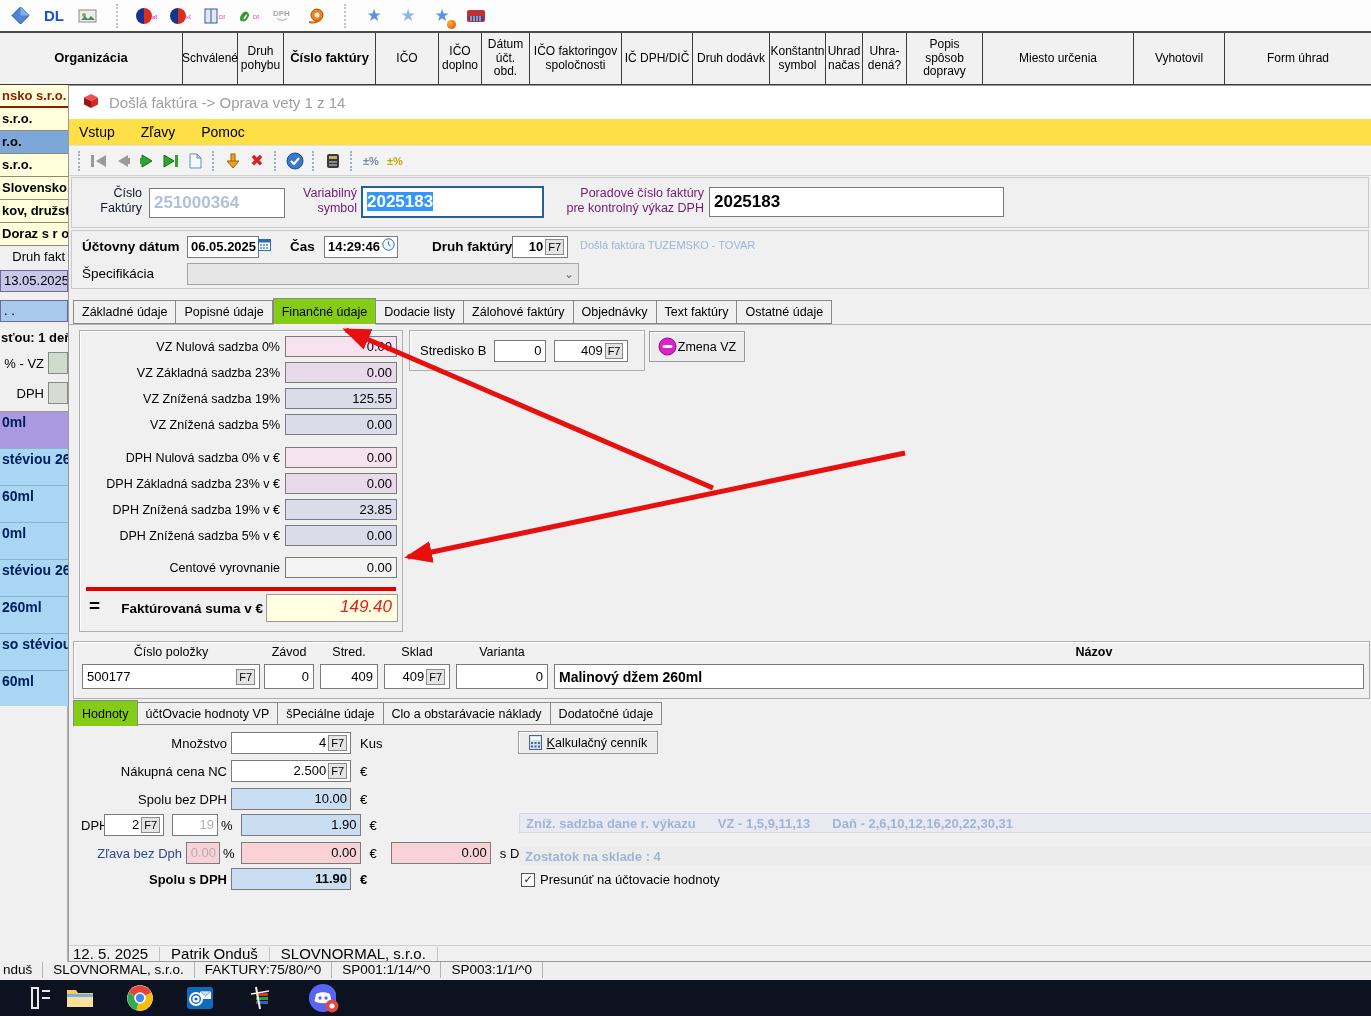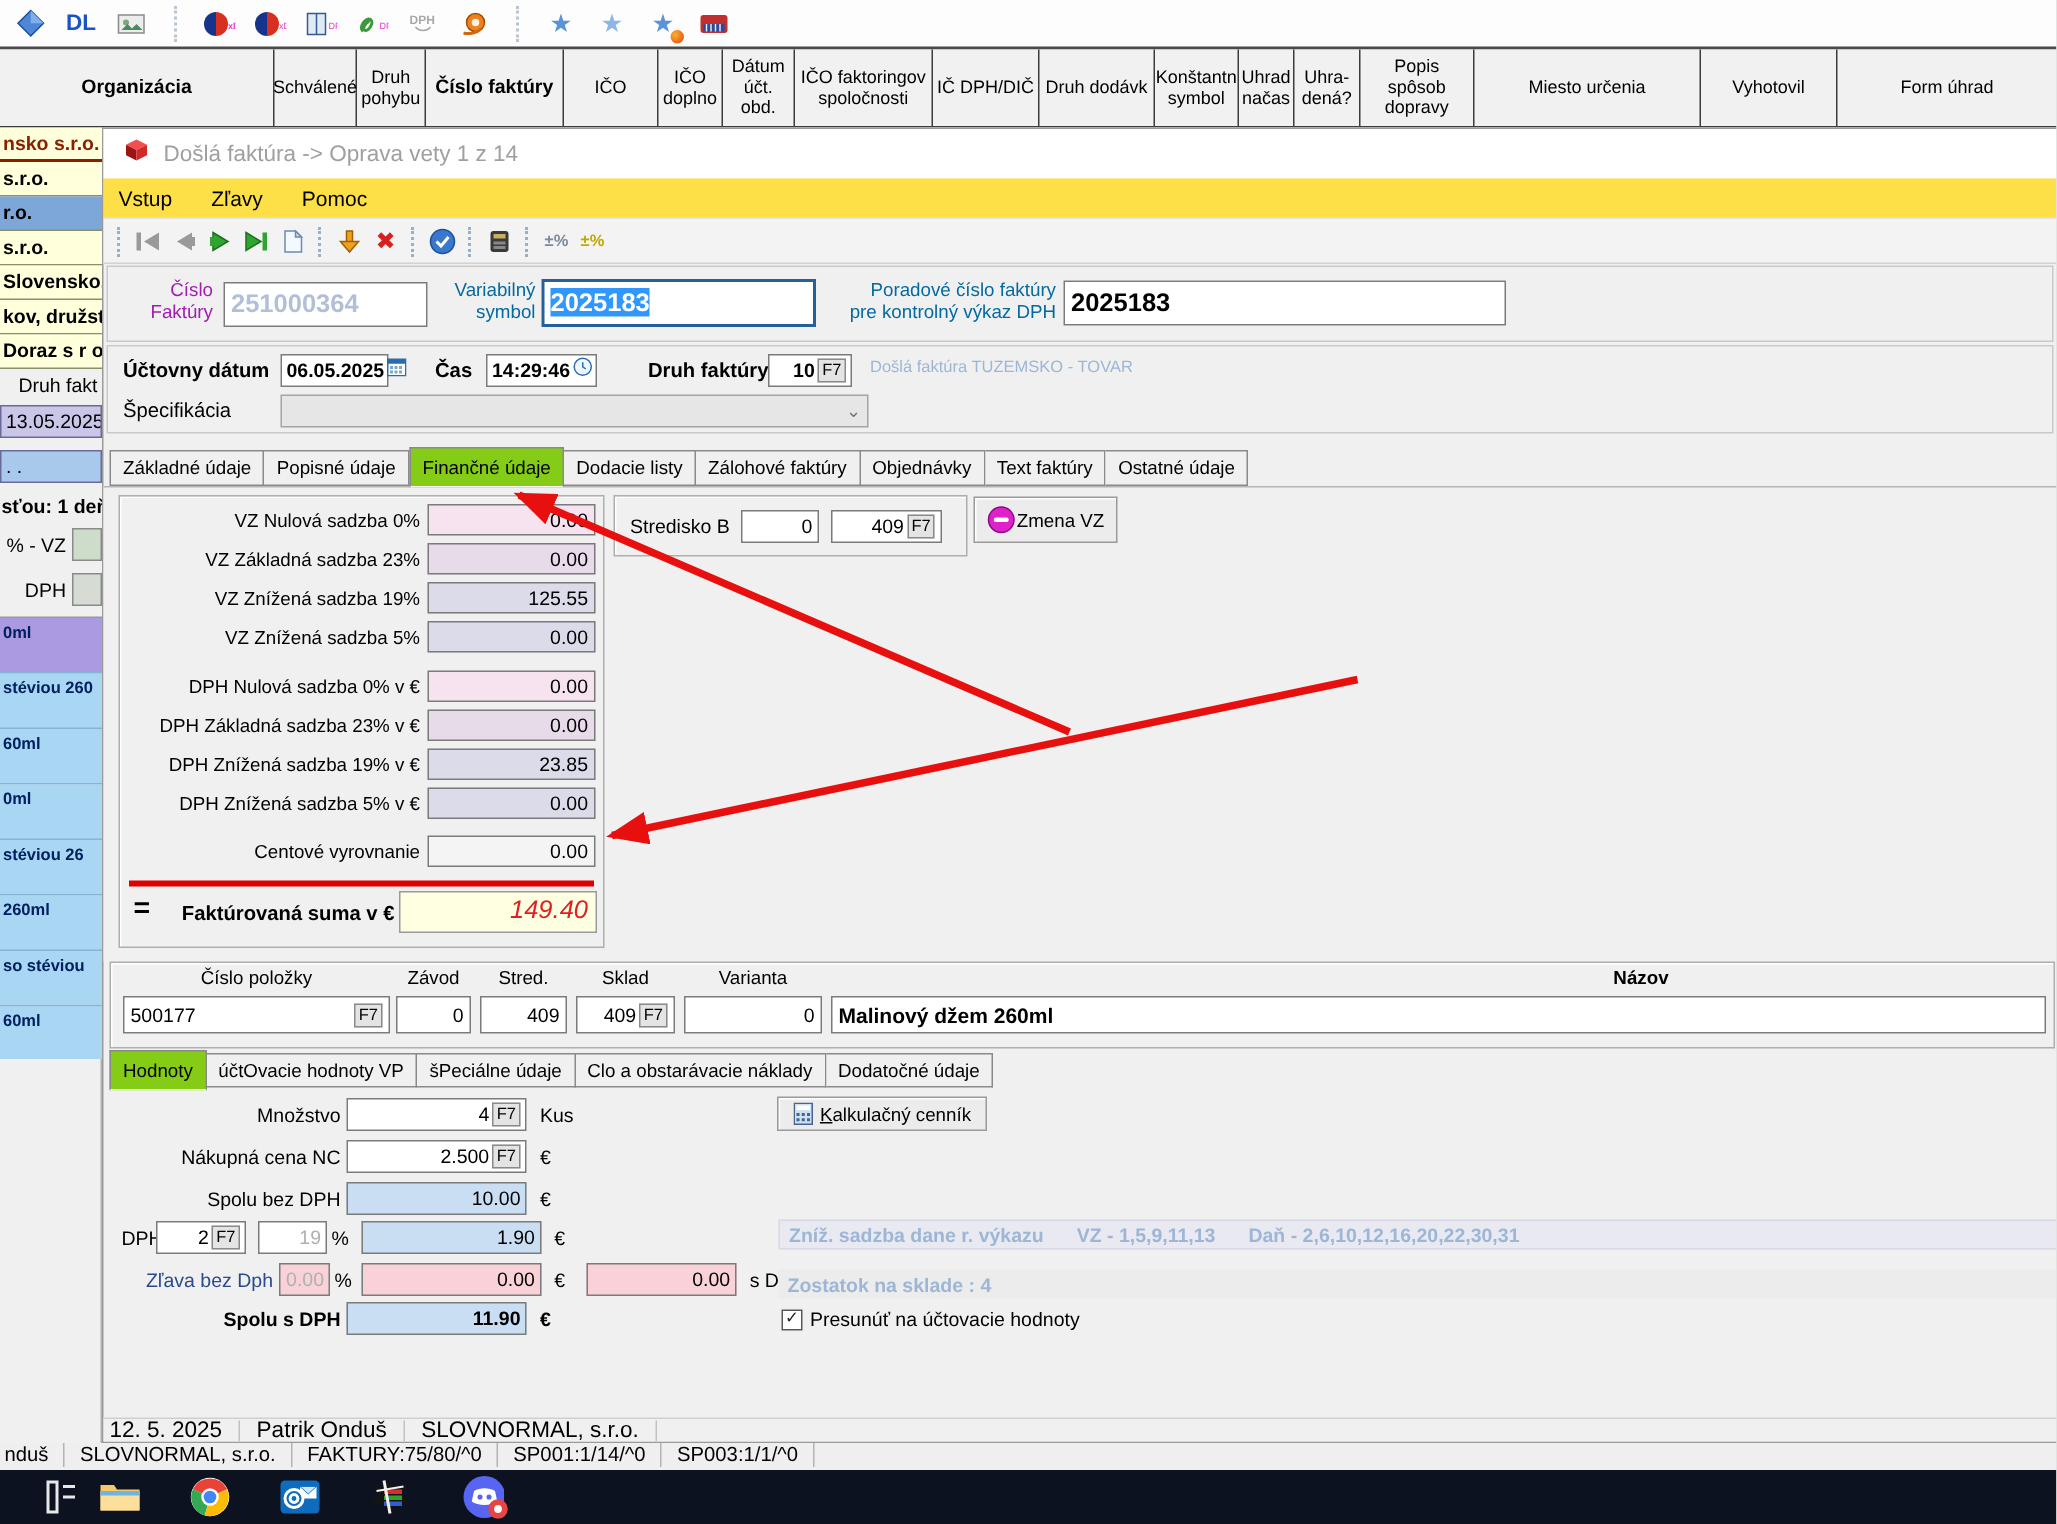--- a/index.html
+++ b/index.html
@@ -37,21 +37,21 @@
   .org-row.sel{background:#7da7d8;}
   .left-panel{position:absolute;top:246px;left:0;width:68px;height:166px;background:#f0f0f0;
     border-bottom:1px solid #9a9a9a;font-size:13px;}
   .lp-label{position:absolute;right:3px;white-space:nowrap;}
   .lp-field{position:absolute;left:0;width:68px;height:22px;border:1px solid #6a6a9a;
     font-size:13px;line-height:20px;padding-left:3px;white-space:nowrap;overflow:hidden;}
   .lp-bold{position:absolute;left:1px;font-weight:bold;font-size:13px;white-space:nowrap;overflow:hidden;width:67px;}
   .lp-box{position:absolute;right:0;width:20px;height:22px;border:1px solid #8a8a8a;}
   .prod-rows{position:absolute;top:412px;left:0;width:68px;}
   .prod-row{height:37px;background:#a9d6f2;border-bottom:1px solid #87b4d6;font-weight:bold;
-    font-size:11px;line-height:20px;color:#002060;padding-left:2px;white-space:nowrap;overflow:hidden;}
+    font-size:14px;line-height:20px;color:#002060;padding-left:2px;white-space:nowrap;overflow:hidden;}
   .prod-row.sel{background:#ab99e2;}
   .left-bottom{position:absolute;top:706px;left:0;width:68px;height:256px;background:#f0f0f0;
     border-right:1px solid #b0b0b0;}
 
   
   .behind-status{position:absolute;top:962px;left:0;width:1371px;height:18px;background:#efefef;
     display:flex;align-items:flex-start;font-size:13.5px;}
   .bs-cell{padding:0 10px;border-right:1px solid #b4b4b4;height:16px;line-height:16px;white-space:nowrap;}
   .bs-cell:first-child{padding-left:3px;}
   .taskbar{position:absolute;top:980px;left:0;width:1371px;height:36px;background:#0d1220;
@@ -67,22 +67,22 @@
     font-size:14px;border-bottom:1px solid #e2e2e2;}
   .menu-item{cursor:default;}
   .dlg-toolbar{height:30px;background:#f3f3f3;border-bottom:1px solid #d2d2d2;display:flex;
     align-items:center;padding-left:4px;}
   .grip{width:4px;height:20px;border-left:2px dotted #9ab0c8;margin:0 5px;}
   .ti{width:24px;height:22px;display:flex;align-items:center;justify-content:center;}
   .pct-ic{font-size:11px;font-weight:bold;}
   .pct1{color:#7a8aa0;} .pct2{color:#c0a800;}
 
   .head-panel{position:relative;height:51px;margin:1px 2px 0 2px;border:1px solid #c9c9c9;background:#f0f0f0;}
-  .two-line{position:absolute;text-align:right;font-size:12.5px;line-height:1.2;color:#0369a1;}
-  .grey-lab{color:#a21caf;}
+  .two-line{position:absolute;text-align:right;font-size:12.5px;line-height:1.2;color:#701a75;}
+  .grey-lab{color:#0f172a;}
   .fld{position:absolute;background:#fff;border:1px solid #7b7b7b;}
   .big-val{font-weight:bold;font-size:17px;line-height:28px;padding:0 4px;}
   .ghost-val{color:#b2bfd8;}
   .sel-field{border:2px solid #26609c;}
   .sel-text{background:#3297fd;color:#fff;}
 
   .date-panel{position:relative;height:59px;margin:2px;border:1px solid #c9c9c9;background:#f0f0f0;}
   .bold13{font-weight:bold;font-size:13.5px;}
   .small-fld{position:absolute;background:#fff;border:1px solid #7b7b7b;height:22px;font-weight:bold;
     font-size:13px;line-height:20px;padding:0 3px;display:flex;align-items:center;}

